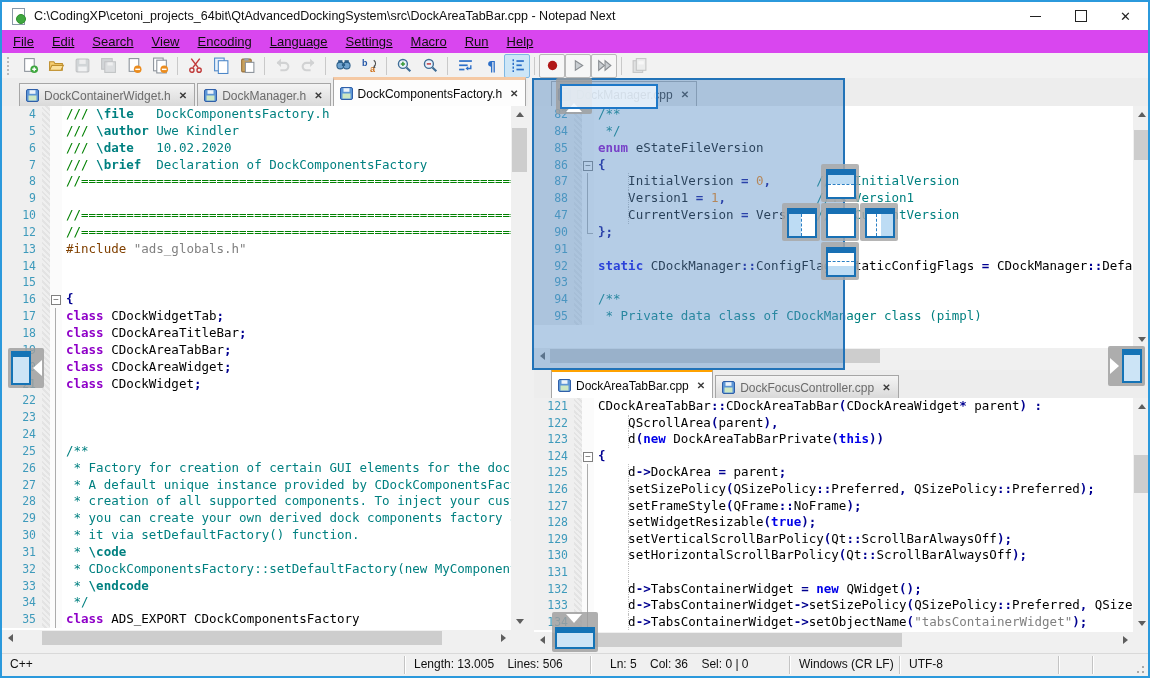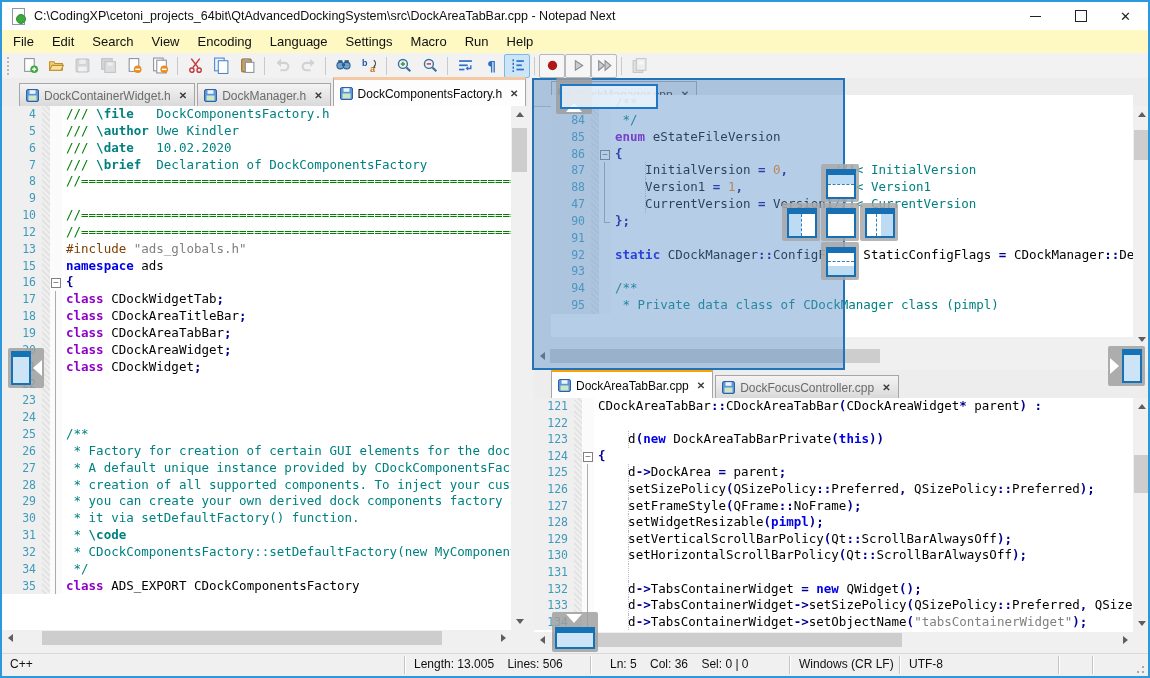--- a/index.html
+++ b/index.html
@@ -9,21 +9,21 @@
   #titlebar{position:absolute;left:2px;top:2px;right:2px;height:28px;background:#FFF;display:flex;align-items:center;}
   #appicon{width:16px;height:16px;margin:0 8px 0 8px;position:relative;}
   #appicon .pg{position:absolute;left:2px;top:0;width:11px;height:15px;background:#FFF;border:1px solid #8A98A8;}
   #appicon .dot{position:absolute;right:0;bottom:0;width:8px;height:8px;border-radius:50%;background:#3FA73F;border:1px solid #2F8F2F;}
   #title{font-size:12.5px;color:#101010;}
   #wincontrols{margin-left:auto;display:flex;height:28px;}
   .wbtn{width:45px;height:28px;display:flex;align-items:center;justify-content:center;color:#222;font-size:13px;}
   .wbtn .min{width:11px;height:1px;background:#222;}
   .wbtn .max{width:10px;height:10px;border:1px solid #222;}
   
-  #menubar{position:absolute;left:2px;top:30px;right:2px;height:23px;background:#fef9c3;display:flex;align-items:center;padding-left:2px;}
+  #menubar{position:absolute;left:2px;top:30px;right:2px;height:23px;background:#d946ef;display:flex;align-items:center;padding-left:2px;text-decoration:underline;}
   .mitem{padding:2px 9px;font-size:13px;color:#101010;}
   
   #toolbar{position:absolute;left:2px;top:53px;right:2px;height:25px;background:#F2F2F2;display:flex;align-items:center;padding-left:3px;border-bottom:1px solid #E2E2E2;}
   #toolgrip{width:4px;height:18px;border-left:2px dotted #B9B9B9;margin:0 4px 0 2px;}
   .tbtn{width:24px;height:22px;display:flex;align-items:center;justify-content:center;margin:0 0px;border:1px solid transparent;border-radius:2px;}
   .tbtn.framed{border:1px solid #B9B9B9;background:#F6F6F6;}
   .tbtn.checked{background:#CDE6F7;border:1px solid #7EB8E4;}
   .tbtn.disabled{opacity:.45;filter:grayscale(.7);}
   .tsep{width:1px;height:18px;background:#C9C9C9;margin:0 4px;}
   
@@ -372,38 +372,40 @@
       <div class="editor" style="top:28px;height:524px;line-height:16.85px;">
           <div class="row"><span class="ln">4</span><span class="bm"></span><span class="fm"></span><span class="ct"><span class="cl">/// </span><span class="dk">\file</span><span class="cd">   DockComponentsFactory.h</span></span></div>
           <div class="row"><span class="ln">5</span><span class="bm"></span><span class="fm"></span><span class="ct"><span class="cl">/// </span><span class="dk">\author</span><span class="cd"> Uwe Kindler</span></span></div>
           <div class="row"><span class="ln">6</span><span class="bm"></span><span class="fm"></span><span class="ct"><span class="cl">/// </span><span class="dk">\date</span><span class="cd">   10.02.2020</span></span></div>
           <div class="row"><span class="ln">7</span><span class="bm"></span><span class="fm"></span><span class="ct"><span class="cl">/// </span><span class="dk">\brief</span><span class="cd">  Declaration of DockComponentsFactory</span></span></div>
           <div class="row"><span class="ln">8</span><span class="bm"></span><span class="fm"></span><span class="ct"><span class="cl">//=============================================================================</span></span></div>
           <div class="row"><span class="ln">9</span><span class="bm"></span><span class="fm"></span><span class="ct"></span></div>
           <div class="row"><span class="ln">10</span><span class="bm"></span><span class="fm"></span><span class="ct"><span class="cl">//=============================================================================</span></span></div>
           <div class="row"><span class="ln">12</span><span class="bm"></span><span class="fm"></span><span class="ct"><span class="cl">//=============================================================================</span></span></div>
           <div class="row"><span class="ln">13</span><span class="bm"></span><span class="fm"></span><span class="ct"><span class="pp">#include </span><span class="str">"ads_globals.h"</span></span></div>
-          <div class="row"><span class="ln">15</span><span class="bm"></span><span class="fm"></span><span class="ct"><span class="kw">namespace</span><span class="t"> ads</span></span></div>
+          <div class="row"><span class="ln">14</span><span class="bm"></span><span class="fm"></span><span class="ct"></span></div>
+          <div class="row"><span class="ln">15</span><span class="bm"></span><span class="fm"></span></div>
           <div class="row"><span class="ln">16</span><span class="bm"></span><span class="fm"><span class="fbox">–</span></span><span class="ct"><span class="op">{</span></span></div>
           <div class="row"><span class="ln">17</span><span class="bm"></span><span class="fm"><span class="fline"></span></span><span class="ct"><span class="kw2">class</span><span class="t"> CDockWidgetTab</span><span class="op">;</span></span></div>
           <div class="row"><span class="ln">18</span><span class="bm"></span><span class="fm"><span class="fline"></span></span><span class="ct"><span class="kw2">class</span><span class="t"> CDockAreaTitleBar</span><span class="op">;</span></span></div>
           <div class="row"><span class="ln">19</span><span class="bm"></span><span class="fm"><span class="fline"></span></span><span class="ct"><span class="kw2">class</span><span class="t"> CDockAreaTabBar</span><span class="op">;</span></span></div>
           <div class="row"><span class="ln">20</span><span class="bm"></span><span class="fm"><span class="fline"></span></span><span class="ct"><span class="kw2">class</span><span class="t"> CDockAreaWidget</span><span class="op">;</span></span></div>
           <div class="row"><span class="ln">21</span><span class="bm"></span><span class="fm"><span class="fline"></span></span><span class="ct"><span class="kw2">class</span><span class="t"> CDockWidget</span><span class="op">;</span></span></div>
           <div class="row"><span class="ln">22</span><span class="bm"></span><span class="fm"><span class="fline"></span></span><span class="ct"></span></div>
           <div class="row"><span class="ln">23</span><span class="bm"></span><span class="fm"><span class="fline"></span></span><span class="ct"></span></div>
           <div class="row"><span class="ln">24</span><span class="bm"></span><span class="fm"><span class="fline"></span></span><span class="ct"></span></div>
           <div class="row"><span class="ln">25</span><span class="bm"></span><span class="fm"><span class="fline"></span></span><span class="ct"><span class="cd">/**</span></span></div>
           <div class="row"><span class="ln">26</span><span class="bm"></span><span class="fm"><span class="fline"></span></span><span class="ct"><span class="cd"> * Factory for creation of certain GUI elements for the docking framework.</span></span></div>
           <div class="row"><span class="ln">27</span><span class="bm"></span><span class="fm"><span class="fline"></span></span><span class="ct"><span class="cd"> * A default unique instance provided by CDockComponentsFactory is used for</span></span></div>
           <div class="row"><span class="ln">28</span><span class="bm"></span><span class="fm"><span class="fline"></span></span><span class="ct"><span class="cd"> * creation of all supported components. To inject your custom components,</span></span></div>
           <div class="row"><span class="ln">29</span><span class="bm"></span><span class="fm"><span class="fline"></span></span><span class="ct"><span class="cd"> * you can create your own derived dock components factory and register</span></span></div>
           <div class="row"><span class="ln">30</span><span class="bm"></span><span class="fm"><span class="fline"></span></span><span class="ct"><span class="cd"> * it via setDefaultFactory() function.</span></span></div>
           <div class="row"><span class="ln">31</span><span class="bm"></span><span class="fm"><span class="fline"></span></span><span class="ct"><span class="cd"> * </span><span class="dk">\code</span></span></div>
           <div class="row"><span class="ln">32</span><span class="bm"></span><span class="fm"><span class="fline"></span></span><span class="ct"><span class="cd"> * CDockComponentsFactory::setDefaultFactory(new MyComponentsFactory());</span></span></div>
+          <div class="row"><span class="ln">33</span><span class="bm"></span><span class="fm"><span class="fline"></span></span><span class="ct"><span class="cd"> * </span><span class="dk">\endcode</span></span></div>
           <div class="row"><span class="ln">34</span><span class="bm"></span><span class="fm"><span class="fline"></span></span><span class="ct"><span class="cd"> */</span></span></div>
           <div class="row"><span class="ln">35</span><span class="bm"></span><span class="fm"><span class="fline"></span></span><span class="ct"><span class="kw2">class</span><span class="t"> ADS_EXPORT CDockComponentsFactory</span></span></div>
         </div>
       <div class="vscroll" style="top:28px;height:524px;">
         <div class="sarrow" style="top:0;">
             <div class="tri-u"></div>
           </div>
         <div class="sthumb" style="left:1px;width:15px;top:22px;height:44px;"></div>
         <div class="sarrow" style="bottom:0;">
             <div class="tri-d"></div>
@@ -429,21 +431,21 @@
               <svg width="13" height="13" viewBox="0 0 13 13" xmlns="http://www.w3.org/2000/svg">
                 <rect x="0.5" y="0.5" width="12" height="12" rx="1.5" fill="#5D96D6" stroke="#2F5FA8"></rect>
                 <rect x="3.5" y="1.2" width="6" height="3.6" fill="#ECF3FA"></rect>
                 <rect x="2.5" y="6.5" width="8" height="5" fill="#CDE7C2"></rect>
               </svg>
             </span>
             <span>DockManager.cpp</span>
             <span class="tclose">✕</span>
           </div>
         </div>
-      <div class="editor" style="top:17px;height:242px;line-height:16.85px;margin-left:17px;">
+      <div class="editor" style="top:28px;height:242px;line-height:16.85px;">
           <div class="row"><span class="ln">82</span><span class="bm"></span><span class="fm"></span><span class="ct"><span class="cd">/**</span></span></div>
           <div class="row"><span class="ln">84</span><span class="bm"></span><span class="fm"></span><span class="ct"><span class="cd"> */</span></span></div>
           <div class="row"><span class="ln">85</span><span class="bm"></span><span class="fm"></span><span class="ct"><span class="kw2">enum</span><span class="t"> eStateFileVersion</span></span></div>
           <div class="row"><span class="ln">86</span><span class="bm"></span><span class="fm"><span class="fbox">–</span></span><span class="ct"><span class="op">{</span></span></div>
           <div class="row"><span class="ln">87</span><span class="bm"></span><span class="fm"><span class="fline"></span></span><span class="ct"><span class="ig"></span><span class="t">    InitialVersion </span><span class="op">=</span><span class="t"> </span><span class="num">0</span><span class="op">,</span><span class="t">      </span><span class="cd">//!&lt; InitialVersion</span></span></div>
           <div class="row"><span class="ln">88</span><span class="bm"></span><span class="fm"><span class="fline"></span></span><span class="ct"><span class="ig"></span><span class="t">    Version1 </span><span class="op">=</span><span class="t"> </span><span class="num">1</span><span class="op">,</span><span class="t">            </span><span class="cd">//!&lt; Version1</span></span></div>
           <div class="row"><span class="ln">47</span><span class="bm"></span><span class="fm"><span class="fline"></span></span><span class="ct"><span class="ig"></span><span class="t">    CurrentVersion </span><span class="op">=</span><span class="t"> Version1</span><span class="cd">//!&lt; CurrentVersion</span></span></div>
           <div class="row"><span class="ln">90</span><span class="bm"></span><span class="fm"><span class="fend-v"></span><span class="fend-h"></span></span><span class="ct"><span class="op">};</span></span></div>
           <div class="row"><span class="ln">91</span><span class="bm"></span><span class="fm"></span><span class="ct"></span></div>
           <div class="row"><span class="ln">92</span><span class="bm"></span><span class="fm"></span><span class="ct"><span class="kw">static</span><span class="t"> CDockManager</span><span class="op">::</span><span class="t">ConfigFlags StaticConfigFlags </span><span class="op">=</span><span class="t"> CDockManager</span><span class="op">::</span><span class="t">DefaultNonOpaqueConfig</span></span></div>
@@ -493,27 +495,27 @@
                 <rect x="3.5" y="1.2" width="6" height="3.6" fill="#ECF3FA"></rect>
                 <rect x="2.5" y="6.5" width="8" height="5" fill="#CDE7C2"></rect>
               </svg>
             </span>
             <span>DockFocusController.cpp</span>
             <span class="tclose">✕</span>
           </div>
         </div>
       <div class="editor" style="top:28px;height:234px;line-height:16.6px;">
           <div class="row"><span class="ln">121</span><span class="bm"></span><span class="fm"></span><span class="ct"><span class="t">CDockAreaTabBar</span><span class="op">::</span><span class="t">CDockAreaTabBar</span><span class="op">(</span><span class="t">CDockAreaWidget</span><span class="op">*</span><span class="t"> parent</span><span class="op">)</span><span class="t"> </span><span class="op">:</span></span></div>
-          <div class="row"><span class="ln">122</span><span class="bm"></span><span class="fm"></span></div>
+          <div class="row"><span class="ln">122</span><span class="bm"></span><span class="fm"></span><span class="ct"><span class="ig"></span><span class="t">    QScrollArea</span><span class="op">(</span><span class="t">parent</span><span class="op">),</span></span></div>
           <div class="row"><span class="ln">123</span><span class="bm"></span><span class="fm"></span><span class="ct"><span class="ig"></span><span class="t">    d</span><span class="op">(</span><span class="kw">new</span><span class="t"> DockAreaTabBarPrivate</span><span class="op">(</span><span class="kw">this</span><span class="op">))</span></span></div>
           <div class="row"><span class="ln">124</span><span class="bm"></span><span class="fm"><span class="fbox">–</span></span><span class="ct"><span class="op">{</span></span></div>
           <div class="row"><span class="ln">125</span><span class="bm"></span><span class="fm"><span class="fline"></span></span><span class="ct"><span class="ig"></span><span class="t">    d</span><span class="op">-&gt;</span><span class="t">DockArea </span><span class="op">=</span><span class="t"> parent</span><span class="op">;</span></span></div>
           <div class="row"><span class="ln">126</span><span class="bm"></span><span class="fm"><span class="fline"></span></span><span class="ct"><span class="ig"></span><span class="t">    setSizePolicy</span><span class="op">(</span><span class="t">QSizePolicy</span><span class="op">::</span><span class="t">Preferred</span><span class="op">,</span><span class="t"> QSizePolicy</span><span class="op">::</span><span class="t">Preferred</span><span class="op">);</span></span></div>
           <div class="row"><span class="ln">127</span><span class="bm"></span><span class="fm"><span class="fline"></span></span><span class="ct"><span class="ig"></span><span class="t">    setFrameStyle</span><span class="op">(</span><span class="t">QFrame</span><span class="op">::</span><span class="t">NoFrame</span><span class="op">);</span></span></div>
-          <div class="row"><span class="ln">128</span><span class="bm"></span><span class="fm"><span class="fline"></span></span><span class="ct"><span class="ig"></span><span class="t">    setWidgetResizable</span><span class="op">(</span><span class="kw">pimpl</span><span class="op">);</span></span></div>
+          <div class="row"><span class="ln">128</span><span class="bm"></span><span class="fm"><span class="fline"></span></span><span class="ct"><span class="ig"></span><span class="t">    setWidgetResizable</span><span class="op">(</span><span class="kw">true</span><span class="op">);</span></span></div>
           <div class="row"><span class="ln">129</span><span class="bm"></span><span class="fm"><span class="fline"></span></span><span class="ct"><span class="ig"></span><span class="t">    setVerticalScrollBarPolicy</span><span class="op">(</span><span class="t">Qt</span><span class="op">::</span><span class="t">ScrollBarAlwaysOff</span><span class="op">);</span></span></div>
           <div class="row"><span class="ln">130</span><span class="bm"></span><span class="fm"><span class="fline"></span></span><span class="ct"><span class="ig"></span><span class="t">    setHorizontalScrollBarPolicy</span><span class="op">(</span><span class="t">Qt</span><span class="op">::</span><span class="t">ScrollBarAlwaysOff</span><span class="op">);</span></span></div>
           <div class="row"><span class="ln">131</span><span class="bm"></span><span class="fm"><span class="fline"></span></span><span class="ct"><span class="ig"></span></span></div>
           <div class="row"><span class="ln">132</span><span class="bm"></span><span class="fm"><span class="fline"></span></span><span class="ct"><span class="ig"></span><span class="t">    d</span><span class="op">-&gt;</span><span class="t">TabsContainerWidget </span><span class="op">=</span><span class="t"> </span><span class="kw">new</span><span class="t"> QWidget</span><span class="op">();</span></span></div>
           <div class="row"><span class="ln">133</span><span class="bm"></span><span class="fm"><span class="fline"></span></span><span class="ct"><span class="ig"></span><span class="t">    d</span><span class="op">-&gt;</span><span class="t">TabsContainerWidget</span><span class="op">-&gt;</span><span class="t">setSizePolicy</span><span class="op">(</span><span class="t">QSizePolicy</span><span class="op">::</span><span class="t">Preferred</span><span class="op">,</span><span class="t"> QSizePolicy</span></span></div>
           <div class="row"><span class="ln">134</span><span class="bm"></span><span class="fm"><span class="fline"></span></span><span class="ct"><span class="ig"></span><span class="t">    d</span><span class="op">-&gt;</span><span class="t">TabsContainerWidget</span><span class="op">-&gt;</span><span class="t">setObjectName</span><span class="op">(</span><span class="str">"tabsContainerWidget"</span><span class="op">);</span></span></div>
         </div>
       <div class="vscroll" style="top:28px;height:234px;">
         <div class="sarrow" style="top:0;">
             <div class="tri-u"></div>

